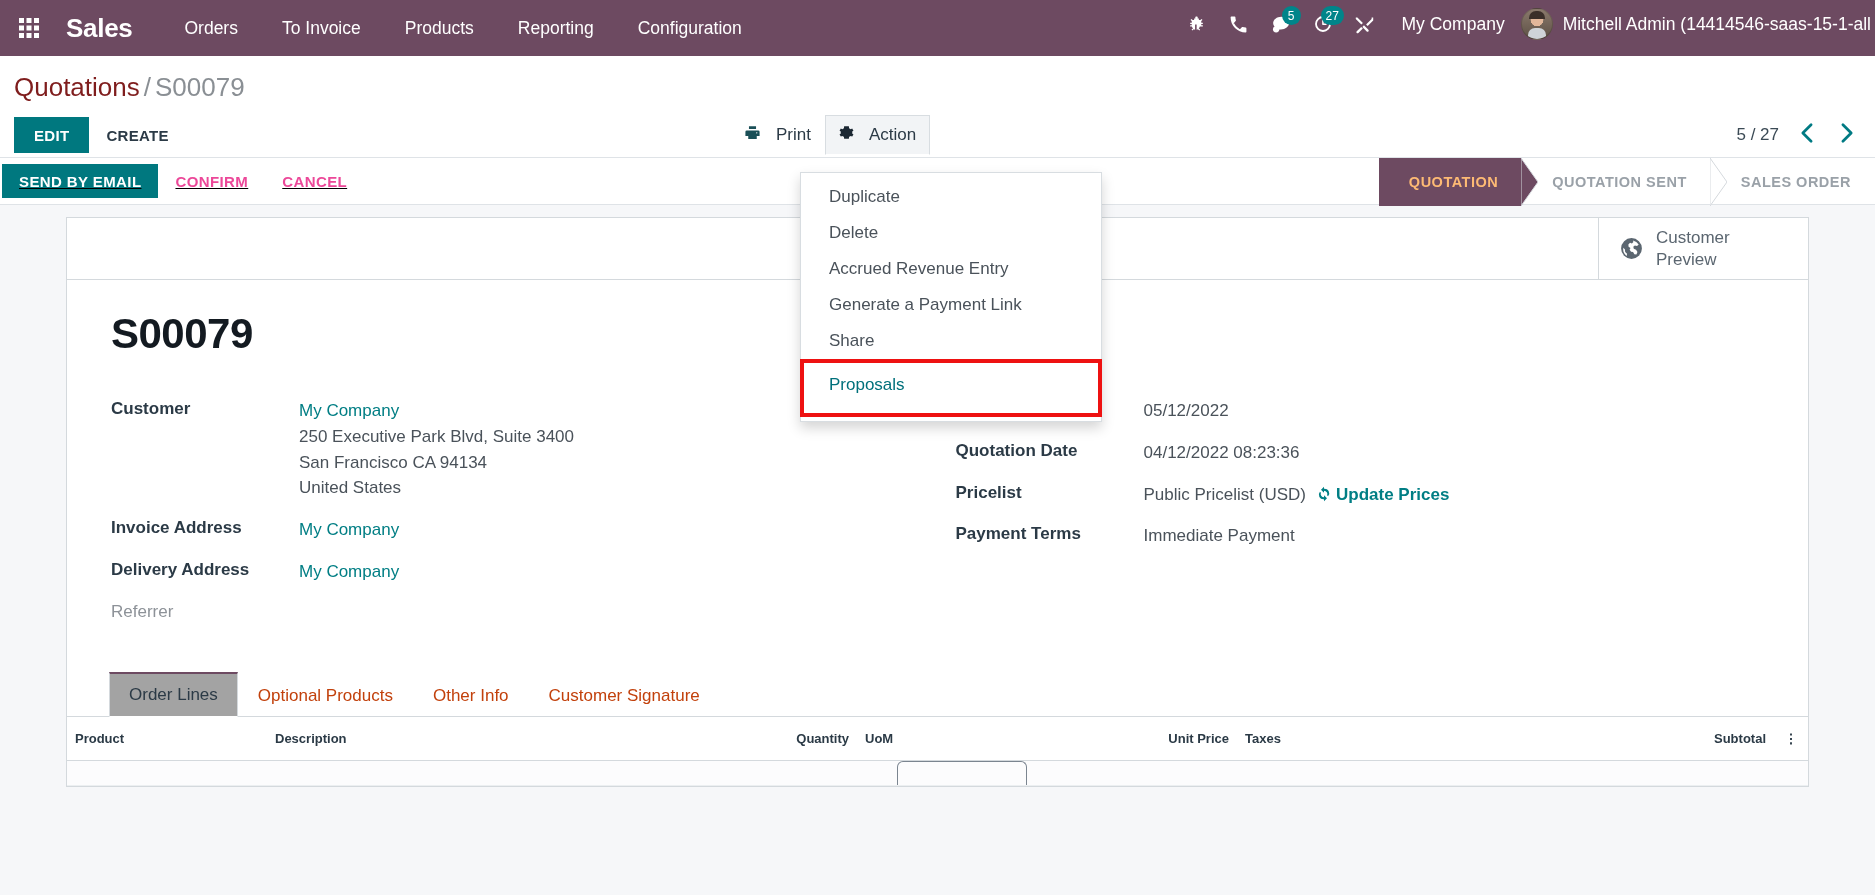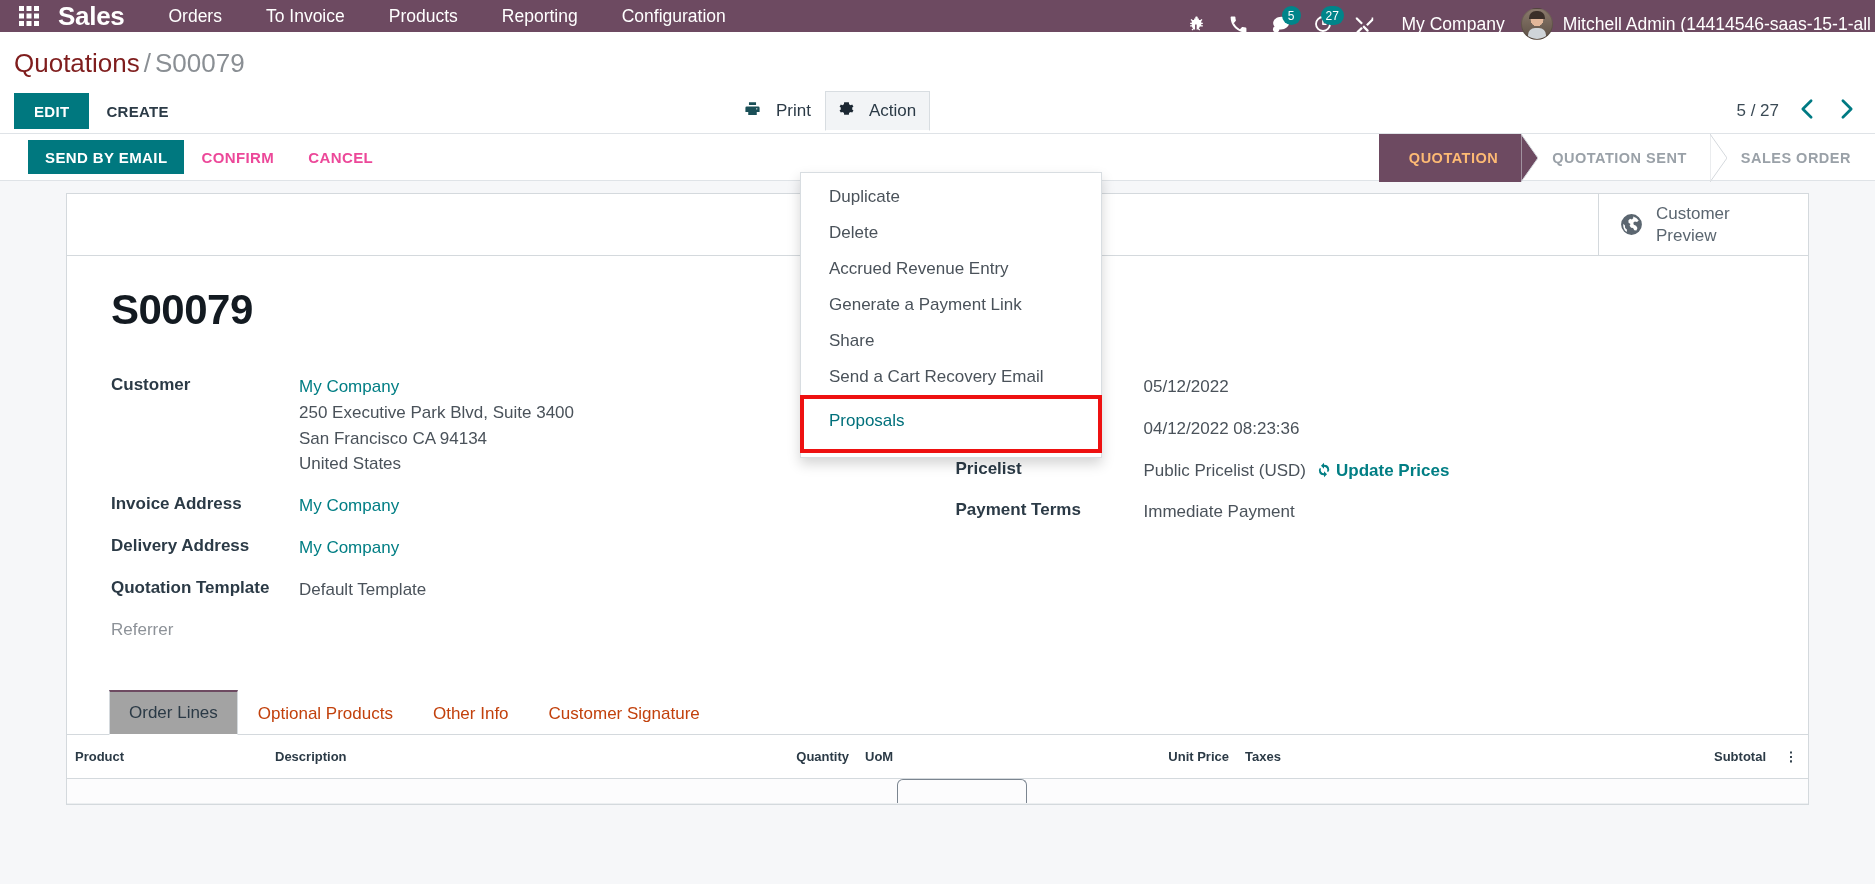--- a/index.html
+++ b/index.html
@@ -5,26 +5,27 @@
   * { box-sizing: border-box; margin: 0; padding: 0; }
   html, body {
     width: 1875px; height: 895px;
     font-family: "Liberation Sans", sans-serif;
     background: #ffffff;
     overflow: hidden;
   }
 
   
   .navbar {
-    height: 32px;
+    height: 56px;
     background: #6d4a61;
     display: flex;
     align-items: center;
     color: #ffffff;
     position: relative;
+    gap: 8px;
   }
   .apps-grid {
     width: 46px; display: flex; align-items: center; justify-content: center;
     margin-left: 6px; cursor: pointer;
   }
   .apps-grid svg { display: block; }
   .brand {
     font-size: 26px; font-weight: bold; letter-spacing: -0.3px;
     margin-left: 6px; margin-right: 22px; cursor: pointer;
   }
@@ -152,21 +153,21 @@
     color: #00707b;
     border: 4px solid #ee1111;
     margin: 0 -1px;
     padding: 12px 0 18px 25px;
   }
 
   
   .statusbar-row {
     display: flex; align-items: center;
     height: 48px; border-top: 1px solid #dfe3e7; border-bottom: 1px solid #dfe3e7;
-    padding-left: 28px; position: relative; background: #fff;
+    padding-left: 2px; position: relative; background: #fff; text-decoration: underline;
   }
   .sb-btn {
     font-size: 15px; font-weight: bold; letter-spacing: 0.4px;
     height: 34px; padding: 0 16px; cursor: pointer;
     border: 1px solid transparent; background: transparent;
     color: #ec4899; font-family: inherit;
   }
   .sb-btn.primary { background: #00787f; color: #fff; border-color: #00787f; }
   .statusbar {
     position: absolute; right: 0; top: 0; height: 48px;
@@ -448,24 +449,20 @@
             <div class="flabel">Invoice Address</div>
             <div class="fvalue">
               <a>My Company</a>
             </div>
           </div>
           <div class="fgroup">
             <div class="flabel">Delivery Address</div>
             <div class="fvalue">
               <a>My Company</a>
             </div>
-          </div>
-          <div class="fgroup">
-            <div class="flabel">Quotation Template</div>
-            <div class="fvalue">Default Template</div>
           </div>
           <div class="fgroup">
             <div class="flabel muted">Referrer</div>
             <div class="fvalue"></div>
           </div>
         </div>
 
         <div class="col right">
           <div class="fgroup">
             <div class="flabel"></div>
@@ -530,15 +527,14 @@
 
   </div>
 </div>
 
 <div class="dropdown">
   <div class="dd-item">Duplicate</div>
   <div class="dd-item">Delete</div>
   <div class="dd-item">Accrued Revenue Entry</div>
   <div class="dd-item">Generate a Payment Link</div>
   <div class="dd-item">Share</div>
-  <div class="dd-item">Send a Cart Recovery Email</div>
   <div class="dd-item highlight">Proposals</div>
 </div>
 
 </body></html>

